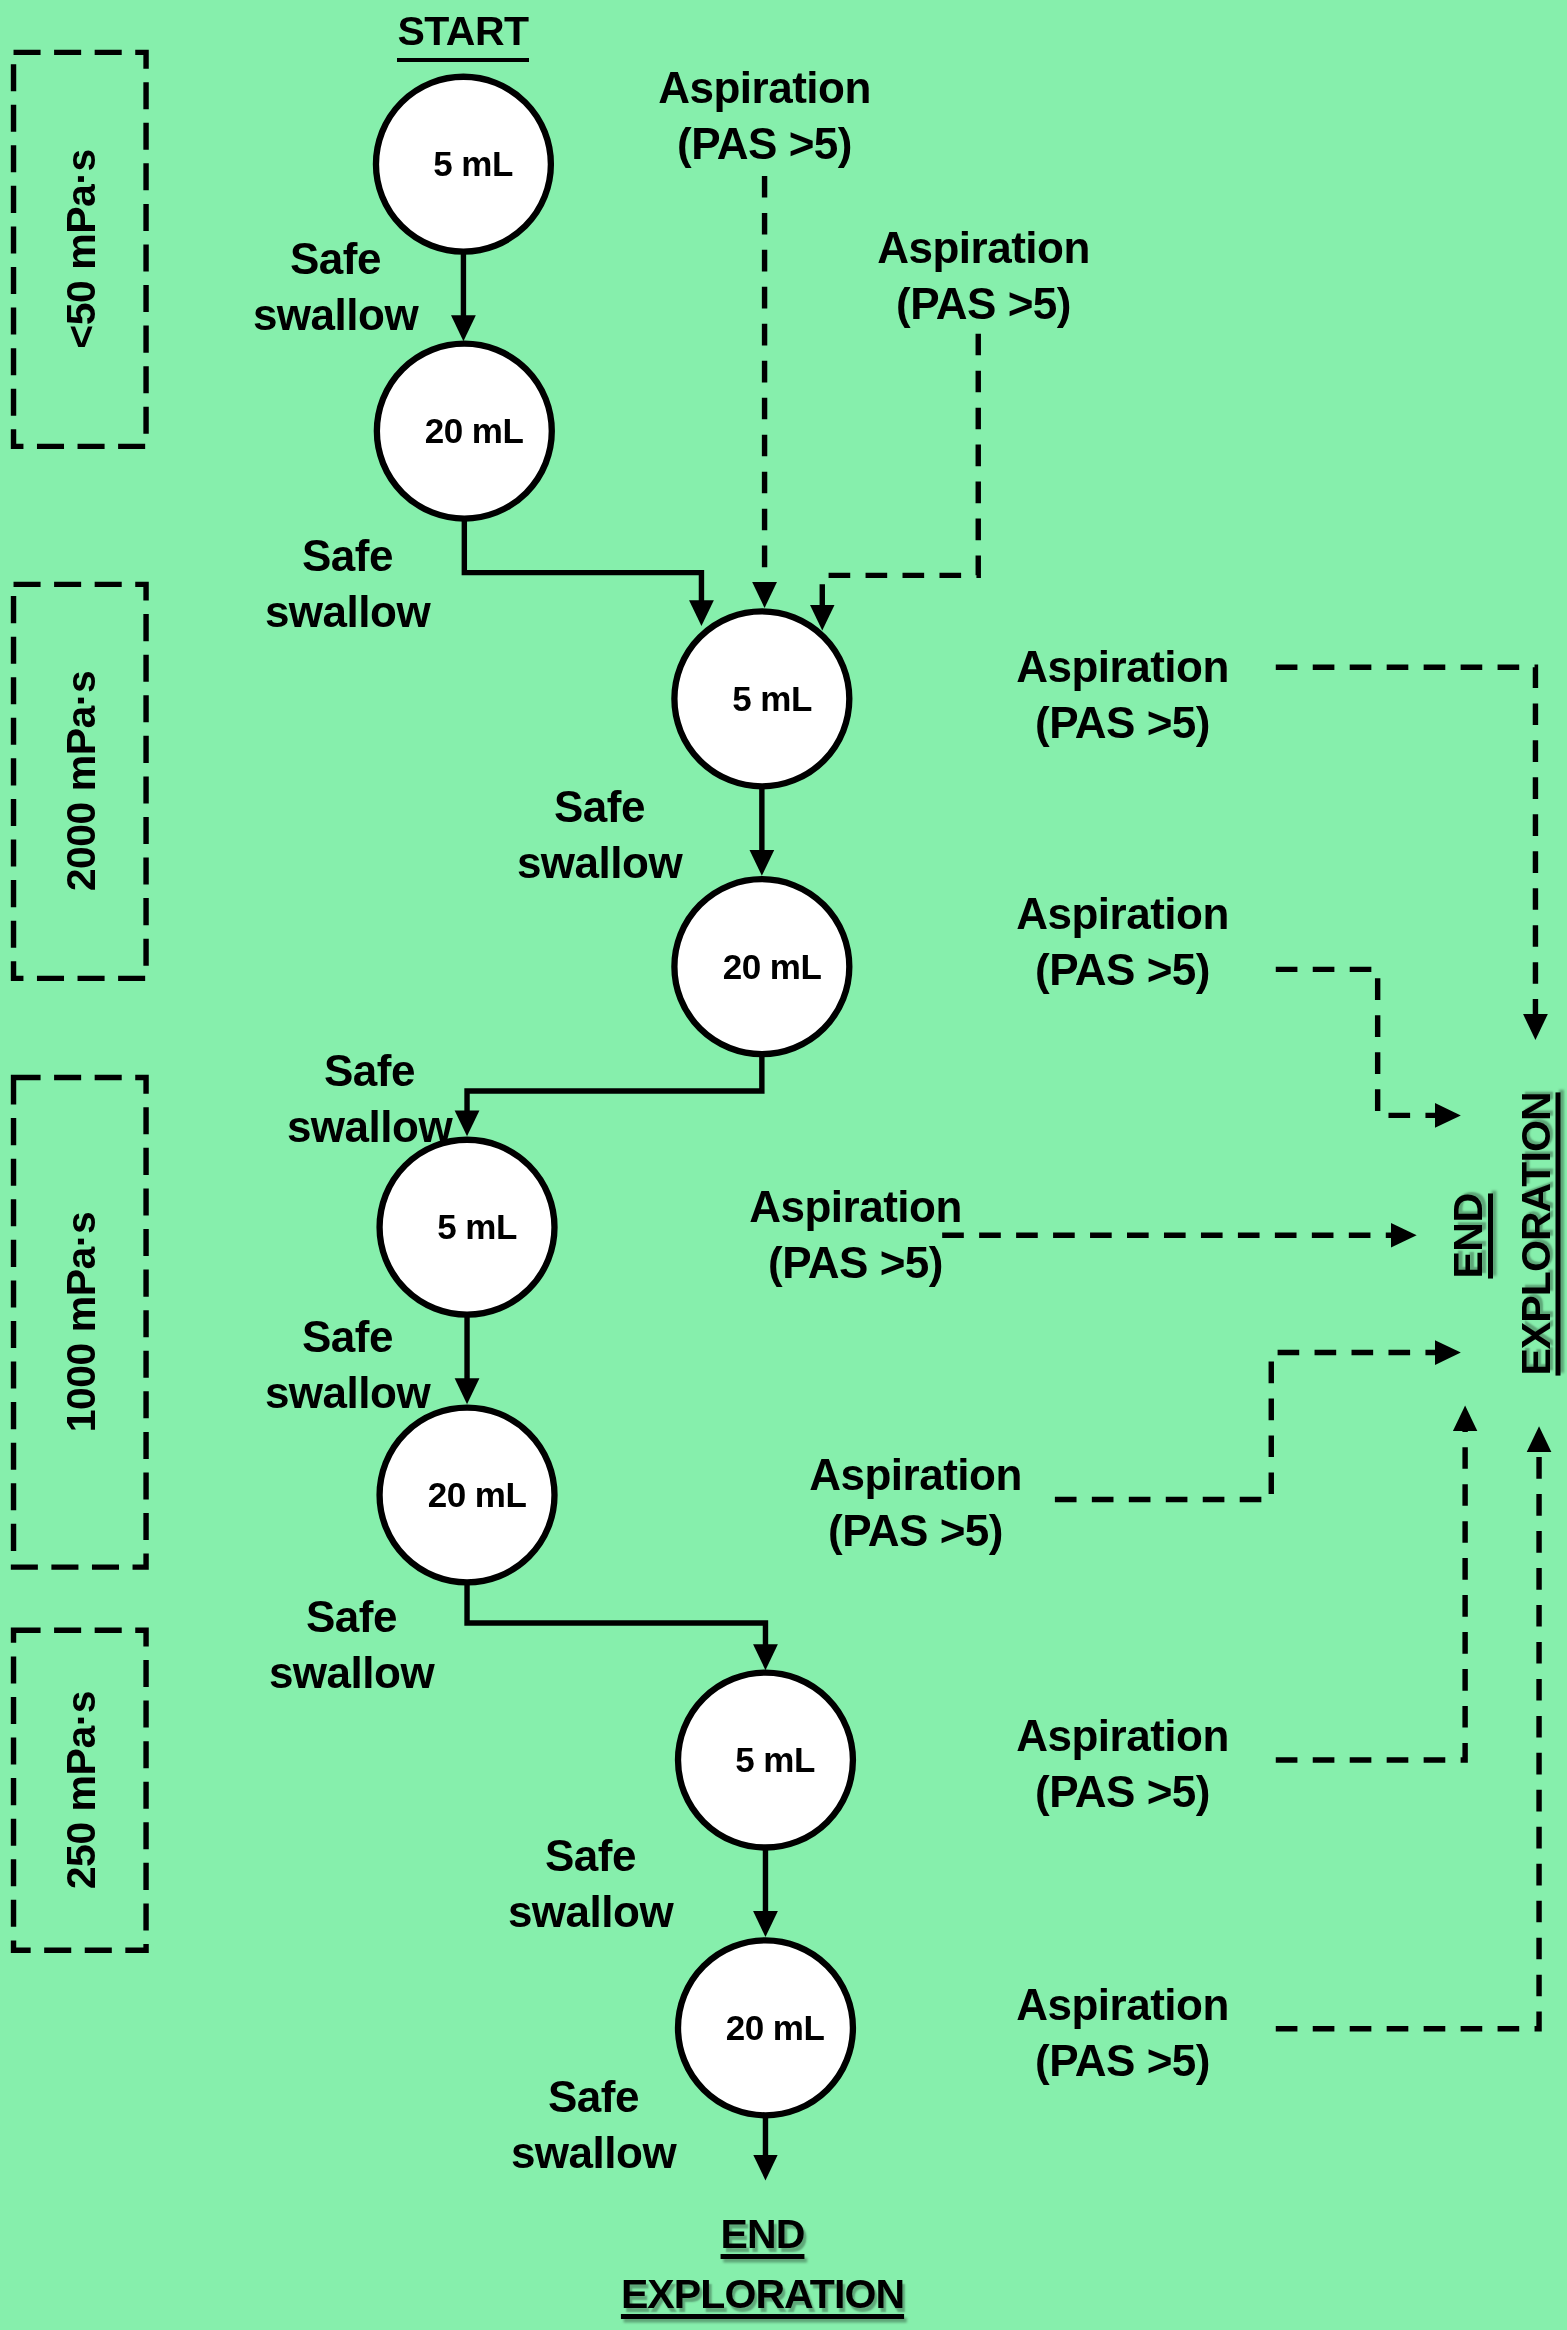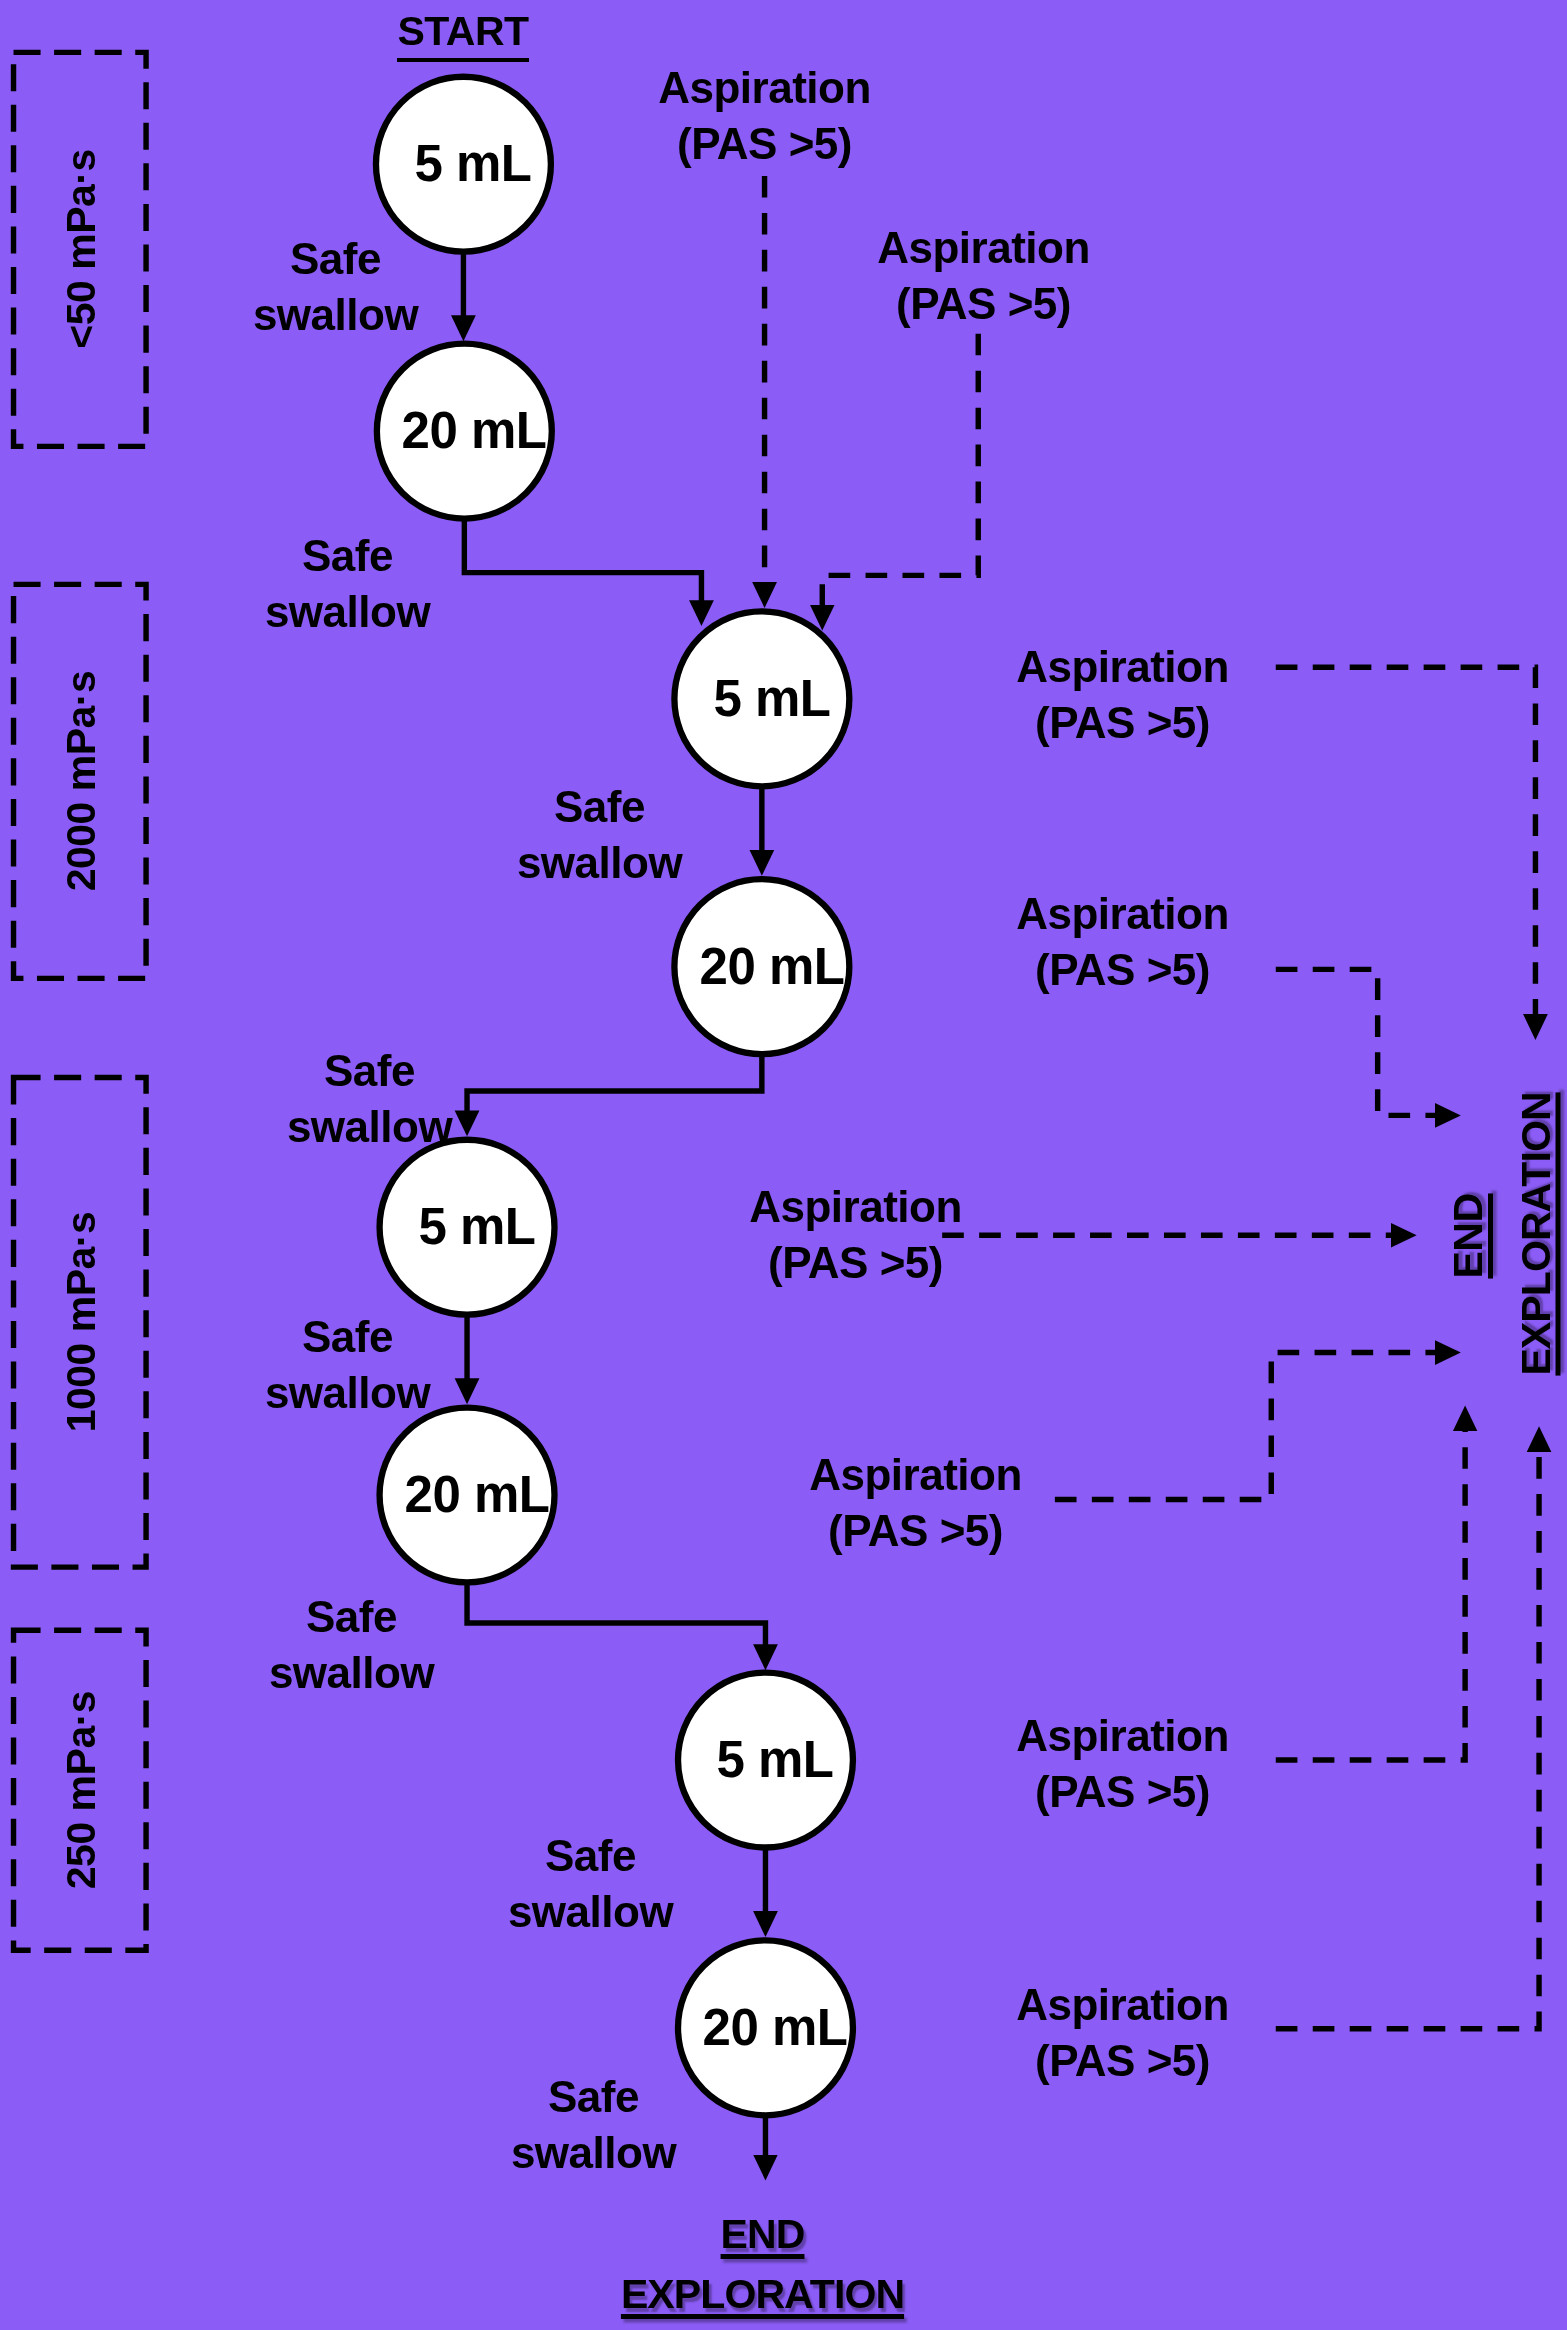--- a/index.html
+++ b/index.html
@@ -1,32 +1,32 @@
 <!DOCTYPE html>
 <html style="font-size:14.4px"><head>
 <meta charset="utf-8">
 <style>
   html,body{margin:0;padding:0;background:#ffffff;}
   .canvas{
     position:relative;
     width:1567px;height:2330px;
-    background:#8b5cf6;
+    background:#86efac;
     font-family:"Liberation Sans", sans-serif;
     color:#000;
   }
   .layer{position:absolute;left:0;top:0;}
   .dbox{fill:none;stroke:#000000;stroke-width:6;stroke-dasharray:30 15;}
   .sline{fill:none;stroke:#000000;stroke-width:6;}
   .dline{fill:none;stroke:#000000;stroke-width:6;stroke-dasharray:24 17;}
   .node{fill:#ffffff;stroke:#000000;stroke-width:7;}
   .lbl{position:absolute;text-align:center;font-weight:bold;letter-spacing:-0.5px;}
   .lbl span{display:block;}
   .start{width:234px;font-size:41px;line-height:49px;}
   .start span{display:inline-block;border-bottom:4.5px solid #000;padding-bottom:1.8px;}
-  .nodelbl{width:200px;height:54px;line-height:54px;font-size:51px;}
+  .nodelbl{width:200px;height:54px;line-height:54px;font-size:35px;}
   .twoline{width:307px;font-size:44px;line-height:56px;}
   .ss{width:271px;}
   .vlabel{width:397px;height:54px;line-height:54px;font-size:41px;
           transform:rotate(-90deg);transform-origin:center center;}
   .vend{font-size:41px;line-height:60px;transform:rotate(-90deg);transform-origin:center center;}
   .endtext span{display:inline-block;text-decoration:underline;
           text-decoration-thickness:4.5px;text-underline-offset:6.3px;
           text-shadow:2.7px 3.6px 1.8px rgba(0,0,0,0.30);}
   .endbottom{width:451px;font-size:41px;line-height:60px;letter-spacing:-0.9px;}
 </style>

